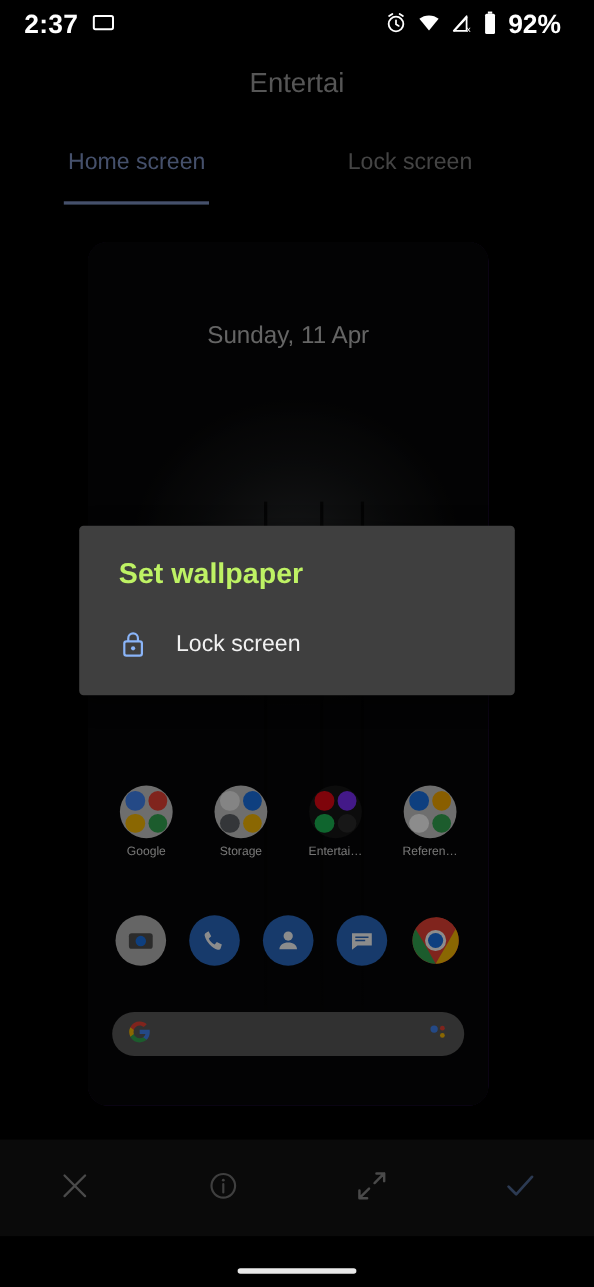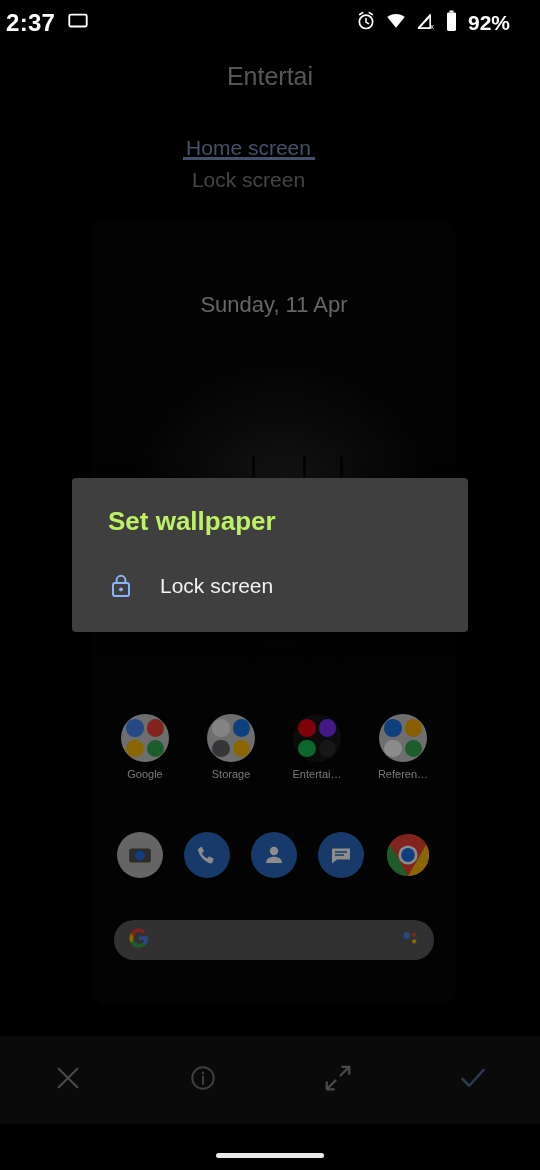--- a/index.html
+++ b/index.html
@@ -8,51 +8,51 @@
     background: #000;
     font-family: "Liberation Sans", sans-serif;
     overflow: hidden;
   }
   #screen { position: relative; width: 540px; height: 1170px; background: #000; overflow: hidden; }
 
   
   #status-bar {
     position: absolute; top: 0; left: 0; width: 528px; height: 46px;
     display: flex; align-items: center; justify-content: space-between;
-    padding: 0 18px 0 6px; color: #fff; z-index: 60;
+    padding: 0 18px 0 22px; color: #fff; z-index: 60;
   }
   #status-left { display: flex; align-items: center; gap: 12px; }
   #clock { font-size: 24px; font-weight: bold; letter-spacing: 0.3px; }
   #status-right { display: flex; align-items: center; gap: 9px; }
   .sicon { display: inline-block; }
-  #battery-pct { font-size: 21px; font-weight: bold; margin-left: 1px; }
+  #battery-pct { font-size: 24px; font-weight: bold; margin-left: 1px; }
 
   
   #page-title {
     position: absolute; top: 62px; left: 0; width: 540px;
     text-align: center; color: #9d9d9d; font-size: 25px; z-index: 10;
   }
   #tabs {
     position: absolute; top: 128px; left: 0; width: 497px; height: 58px;
-    display: flex; z-index: 10; flex-direction: column;
+    display: flex; z-index: 10;
   }
   .tab {
     flex: 1; text-align: center; font-size: 21px; position: relative;
     padding-top: 8px;
   }
   .tab.active { color: #7f93c4; }
   .tab.inactive { color: #7d7d7d; }
   .tab.active .tab-underline {
     position: absolute; left: 50%; transform: translateX(-50%);
     bottom: 0; width: 132px; height: 3px; background: #7f93c4;
   }
 
   
   #preview-card {
-    position: absolute; left: 92px; top: 220px; width: 364px; height: 785px;
+    position: absolute; left: 80px; top: 220px; width: 364px; height: 785px;
     border-radius: 18px; overflow: hidden;
     background: #4c1d95;
   }
   #wallpaper {
     position: absolute; inset: 0;
     background:
       radial-gradient(ellipse 150px 140px at 52% 36%, #2a2c2e 0%, #131415 55%, #070708 100%),
       radial-gradient(ellipse 190px 260px at 50% 55%, #17191a 0%, #0a0b0c 60%, #030304 100%),
       linear-gradient(180deg, #040404 0%, #0a0a0b 30%, #0d0d0e 60%, #060606 100%);
   }

